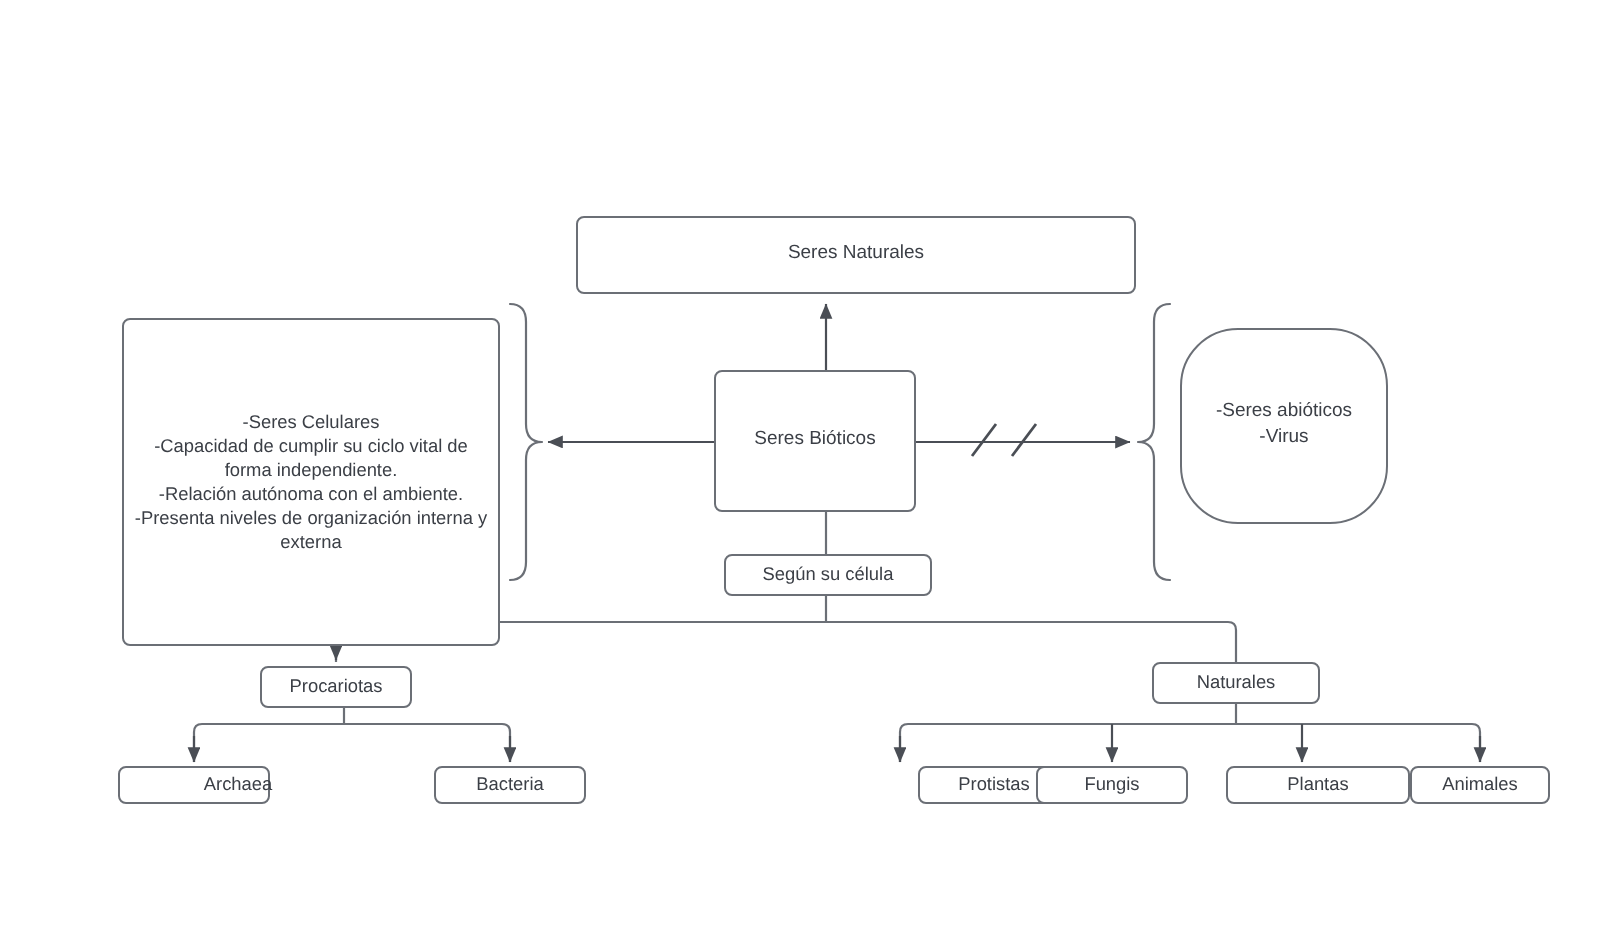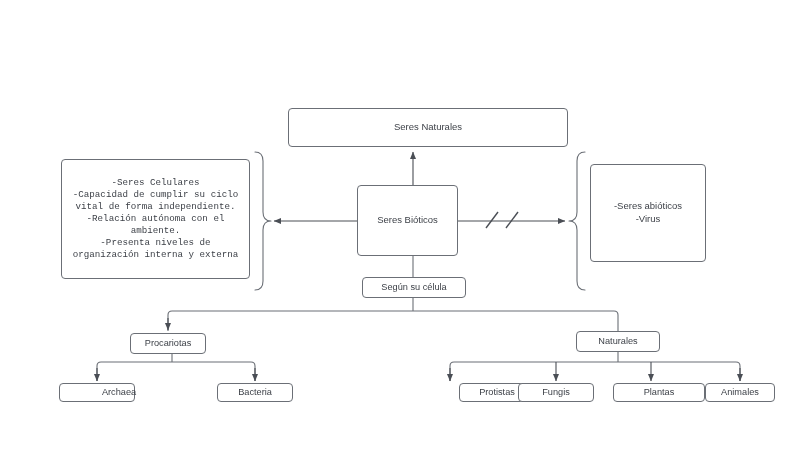--- a/index.html
+++ b/index.html
@@ -39,33 +39,33 @@
     text-align: center;
     line-height: 1.32;
     white-space: pre-line;
     z-index: 2;
   }
   .node-naturales {
     left: 288px; top: 108px; width: 280px; height: 39px;
     font-size: 9.5px;
   }
   .node-detalles {
-    left: 61px; top: 159px; width: 189px; height: 120px;
+    left: 61px; top: 159px; width: 189px; height: 164px;
     font-size: 9.2px;
     padding: 0 5px;
-    font-family: Liberation Mono, monospace;
   }
   .node-bioticos {
     left: 357px; top: 185px; width: 101px; height: 71px;
     font-size: 9.5px;
     text-align: right;
   }
   .node-abioticos {
-    left: 590px; top: 164px; width: 116px; height: 98px;
+    left: 590px; top: 164px; width: 104px; height: 98px;
     font-size: 9.5px;
+    border-radius: 29px;
   }
   .node-segun {
     left: 362px; top: 277px; width: 104px; height: 21px;
     font-size: 9.2px;
   }
   .node-procariotas {
     left: 130px; top: 333px; width: 76px; height: 21px;
     font-size: 9.2px;
   }
   .node-eucariotas {

